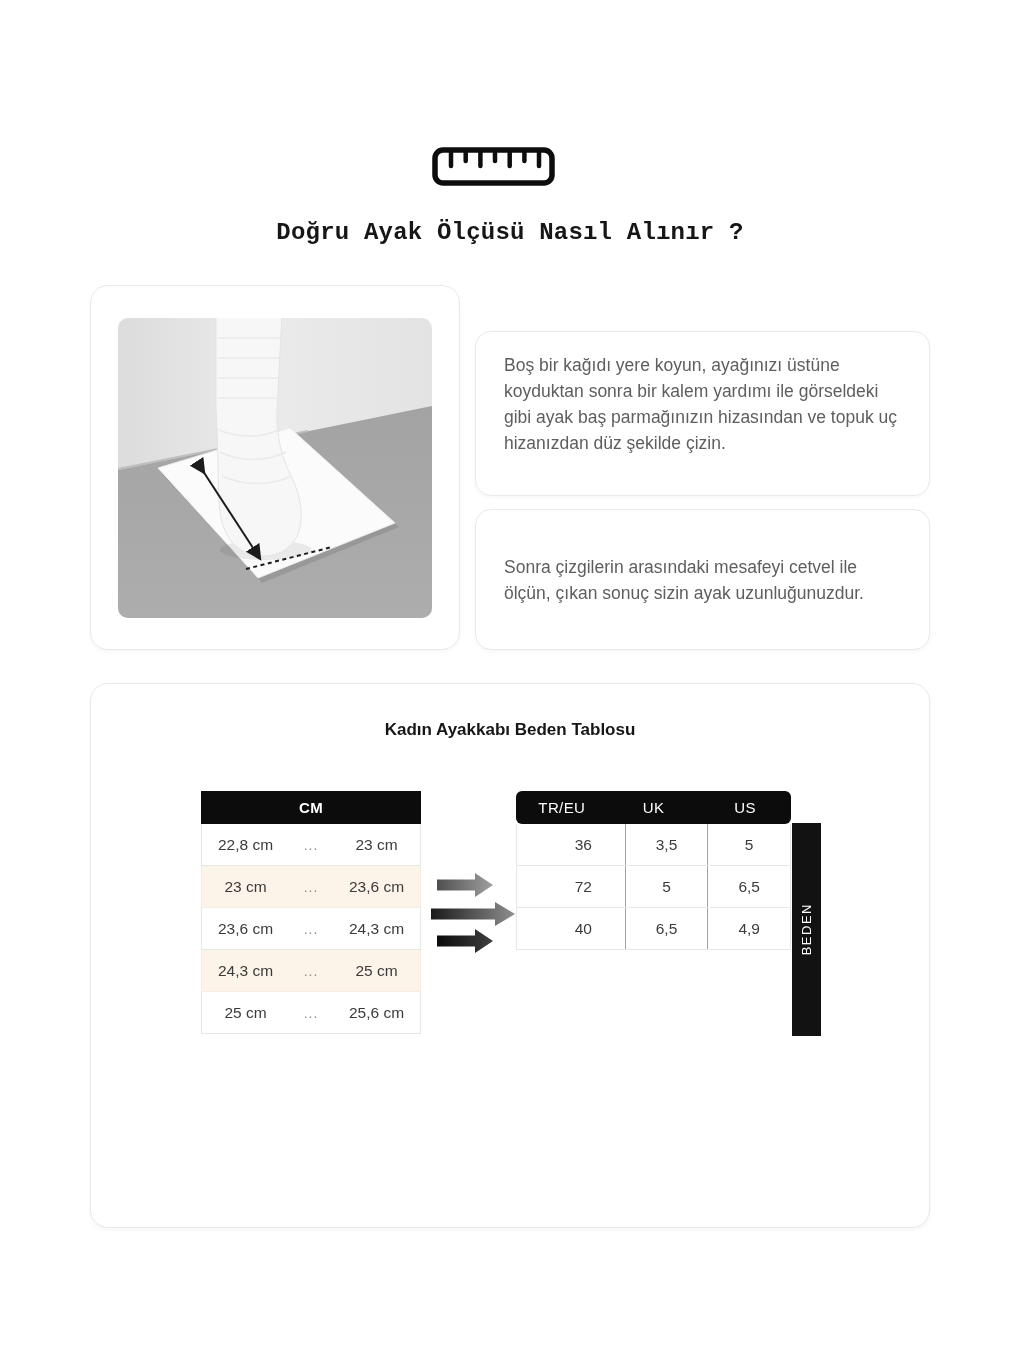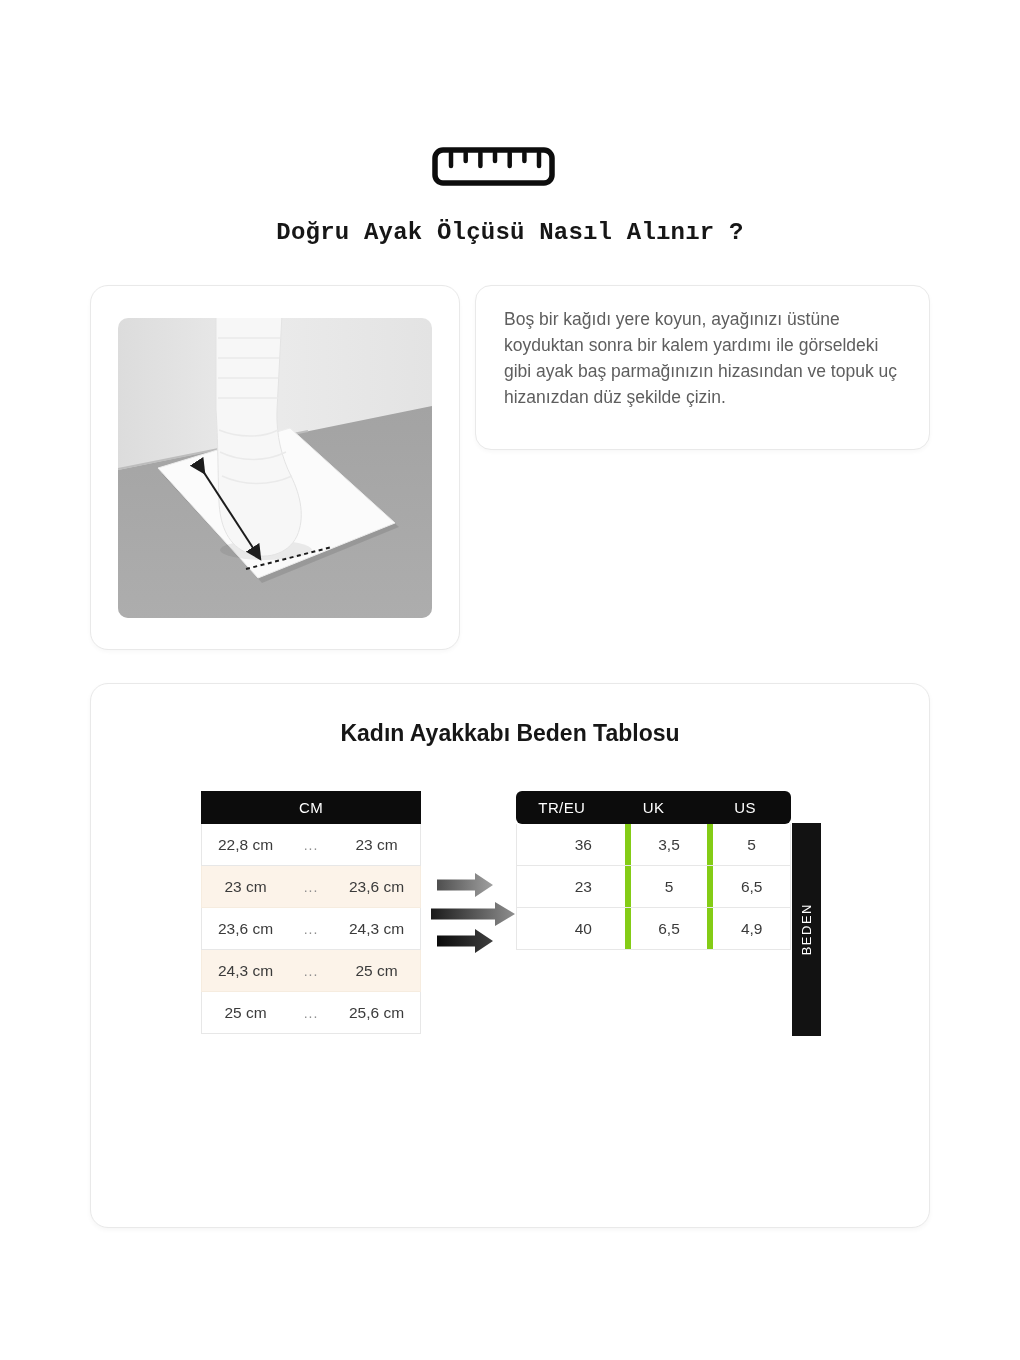--- a/index.html
+++ b/index.html
@@ -21,55 +21,55 @@
 
   
   .howto { position:absolute; top:285px; left:90px; width:840px; height:365px; display:flex; gap:15px; }
   .photo-card {
     width:370px; height:365px; flex:none; background:#fff;
     border:1px solid #e9e9e9; border-radius:18px;
     display:flex; align-items:center; justify-content:center;
     box-shadow:0 2px 4px rgba(0,0,0,0.03);
   }
   .photo-frame { width:314px; height:300px; border-radius:10px; overflow:hidden; }
-  .howto-right { flex:1; display:flex; flex-direction:column; gap:13px; }
+  .howto-right { flex:1; display:flex; flex-direction:column; gap:13px;margin-top:46px; }
   .note-box {
     border:1px solid #e9e9e9; border-radius:16px; background:#fff;
     color:#5e5e5e; font-size:17.5px; line-height:26px;
     box-shadow:0 2px 4px rgba(0,0,0,0.03);
   }
   .note-1 { height:165px; padding:20px 28px 0 28px; }
   .note-2 { flex:1; display:flex; align-items:center; padding:0 28px; }
 
   
   .size-card {
     position:absolute; top:683px; left:90px; width:840px; height:545px;
     border:1px solid #e9e9e9; border-radius:18px; background:#fff;
     box-shadow:0 2px 5px rgba(0,0,0,0.04);
   }
-  .size-title { position:absolute; top:36px; width:100%; text-align:center; font-size:23px; font-weight:700; color:#161616; }
+  .size-title { position:absolute; top:36px; width:100%; text-align:center; font-size:17px; font-weight:700; color:#161616; }
 
   .cm-table  { position:absolute; left:110px; top:107px; width:220px; }
   .size-table{ position:absolute; left:425px; top:107px; width:275px; }
   .thead {
     height:33px; background:#0c0c0c; color:#ffffff;
     display:grid; align-items:center; text-align:center;
     font-size:15px; font-weight:500; letter-spacing:0.4px;
   }
-  .cm-table .thead { grid-template-columns:1fr; }
+  .cm-table .thead { grid-template-columns:1fr;font-weight:bold; }
   .size-table .thead { grid-template-columns:1fr 1fr 1fr;border-radius:6px; }
   .trow {
     height:42px; display:grid; align-items:stretch; text-align:center;
     font-size:15.5px; color:#3b3b3b; background:#fff;
     border:1px solid #e7e7e7; border-top:none;
   }
   .trow > span { display:flex; align-items:center; justify-content:center; height:100%; }
   .cm-table .trow { grid-template-columns:1fr 44px 1fr; }
   .size-table .trow { grid-template-columns:1fr 1fr 1fr;padding-left:25px; }
-  .size-table .trow span + span { border-left:6px solid #84cc16; }
+  .size-table .trow span + span { border-left:1px solid #84cc16; }
   .trow.alt { background:#fcf3e9; border-color:#f6ecdf; }
   .size-table .trow.alt span + span { border-left-color:#efe4d6; }
   .cm-sep { color:#8f8f8f; font-size:14px; letter-spacing:1px; }
 
   .arrows-wrap { position:absolute; left:338px; top:186px; width:90px; height:90px; }
 
   .beden-bar {
     position:absolute; left:701px; top:139px; width:29px; height:213px;
     background:#121212; display:flex; align-items:center; justify-content:center;
   }
@@ -148,20 +148,23 @@
         <line x1="83" y1="150" x2="139" y2="236" stroke="#1c1c1c" stroke-width="2" marker-start="url(#ah1)" marker-end="url(#ah1)"></line>
 
         <line x1="128" y1="251" x2="214" y2="229" stroke="#1c1c1c" stroke-width="2" stroke-dasharray="4 3.5"></line>
       </svg>
     </div>
   </div>
 
   <div class="howto-right">
     <div class="note-box note-1">
       <span>Boş bir kağıdı yere koyun, ayağınızı üstüne koyduktan sonra bir kalem yardımı ile görseldeki gibi ayak baş parmağınızın hizasından ve topuk uç hizanızdan düz şekilde çizin.</span>
+    </div>
+    <div class="note-box note-2">
+      <span>Sonra çizgilerin arasındaki mesafeyi cetvel ile ölçün, çıkan sonuç sizin ayak uzunluğunuzdur.</span>
     </div>
   </div>
 </div>
 
 <div class="size-card">
   <div class="size-title">Kadın Ayakkabı Beden Tablosu</div>
 
   <div class="cm-table">
     <div class="thead">
       <span>CM</span>
@@ -220,21 +223,21 @@
       <span>TR/EU</span>
       <span>UK</span>
       <span>US</span>
     </div>
     <div class="trow">
       <span>36</span>
       <span>3,5</span>
       <span>5</span>
     </div>
     <div class="trow">
-      <span>23</span>
+      <span>72</span>
       <span>5</span>
       <span>6,5</span>
     </div>
     <div class="trow">
       <span>40</span>
       <span>6,5</span>
       <span>4,9</span>
     </div>
   </div>
 

